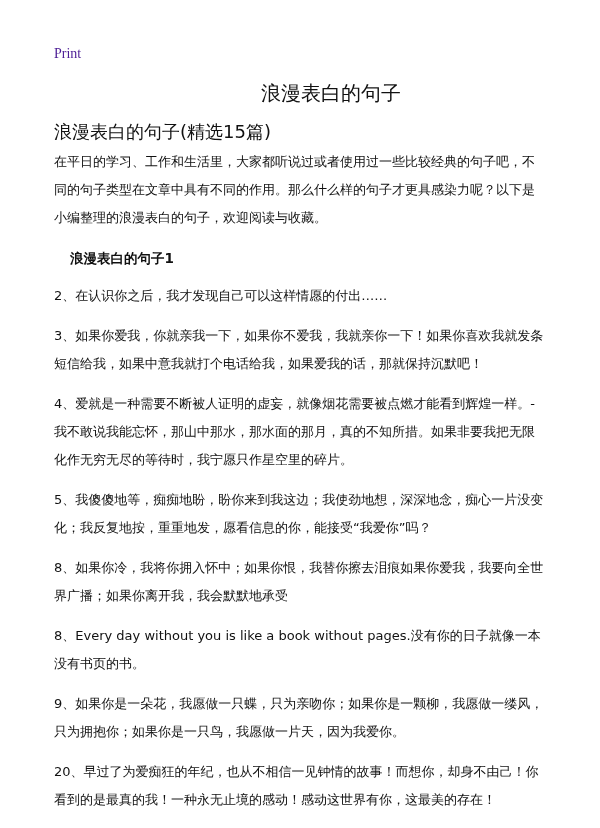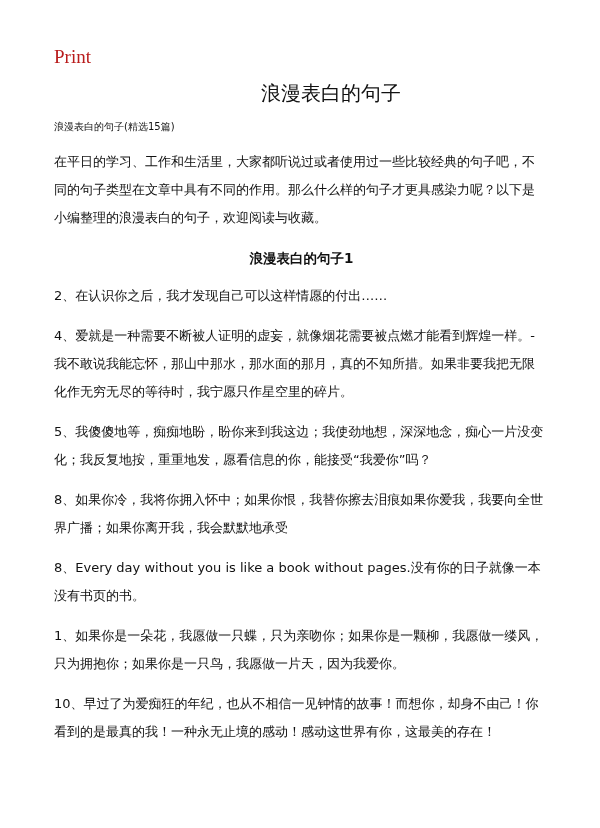--- a/index.html
+++ b/index.html
@@ -2,46 +2,47 @@
 <html><head>
   <meta charset="utf-8">
   <style>
     html, body { margin: 0; padding: 0; background: #ffffff; }
     body {
       width: 600px; height: 828px; overflow: hidden; position: relative;
       font-family: "DejaVu Sans", sans-serif; color: #111;
     }
     .print {
       position: absolute; left: 54px; top: 46px;
-      font-family: "Liberation Serif", serif; font-size: 19px; color: #b91c1c;
+      font-family: "Liberation Serif", serif; font-size: 14px; color: #4c1d95;
     }
     .title {
       position: absolute; left: 0; width: 600px; top: 80px; text-align: center;
       font-size: 20px; color: #111; margin-left: 31px;
     }
     .subtitle {
-      position: absolute; left: 54px; top: 120px; font-size: 10px;
+      position: absolute; left: 54px; top: 120px; font-size: 18px;
     }
     .content {
       position: absolute; left: 54px; width: 490px; top: 148px;
       font-size: 13px; line-height: 28px;
     }
     .content p { margin: 0 0 12px 0; }
-    .content h3 { margin: 2px 0 10px 5px; font-size: 13.5px; font-weight: bold; text-align: center; }
+    .content h3 { margin: 2px 0 10px 16px; font-size: 13.5px; font-weight: bold; }
   </style>
 </head>
 <body>
 
 <div class="print">Print</div>
 <div class="title">浪漫表白的句子</div>
 <div class="subtitle">浪漫表白的句子(精选15篇)</div>
 
 <div class="content">
   <p>在平日的学习、工作和生活里，大家都听说过或者使用过一些比较经典的句子吧，不同的句子类型在文章中具有不同的作用。那么什么样的句子才更具感染力呢？以下是小编整理的浪漫表白的句子，欢迎阅读与收藏。</p>
   <h3>浪漫表白的句子1</h3>
   <p>2、在认识你之后，我才发现自己可以这样情愿的付出……</p>
+  <p>3、如果你爱我，你就亲我一下，如果你不爱我，我就亲你一下！如果你喜欢我就发条短信给我，如果中意我就打个电话给我，如果爱我的话，那就保持沉默吧！</p>
   <p>4、爱就是一种需要不断被人证明的虚妄，就像烟花需要被点燃才能看到辉煌一样。-我不敢说我能忘怀，那山中那水，那水面的那月，真的不知所措。如果非要我把无限化作无穷无尽的等待时，我宁愿只作星空里的碎片。</p>
   <p>5、我傻傻地等，痴痴地盼，盼你来到我这边；我使劲地想，深深地念，痴心一片没变化；我反复地按，重重地发，愿看信息的你，能接受“我爱你”吗？</p>
   <p>8、如果你冷，我将你拥入怀中；如果你恨，我替你擦去泪痕如果你爱我，我要向全世界广播；如果你离开我，我会默默地承受</p>
   <p>8、Every day without  you is like  a book without  pages.没有你的日子就像一本没有书页的书。</p>
-  <p>1、如果你是一朵花，我愿做一只蝶，只为亲吻你；如果你是一颗柳，我愿做一缕风，只为拥抱你；如果你是一只鸟，我愿做一片天，因为我爱你。</p>
-  <p>10、早过了为爱痴狂的年纪，也从不相信一见钟情的故事！而想你，却身不由己！你看到的是最真的我！一种永无止境的感动！感动这世界有你，这最美的存在！</p>
+  <p>9、如果你是一朵花，我愿做一只蝶，只为亲吻你；如果你是一颗柳，我愿做一缕风，只为拥抱你；如果你是一只鸟，我愿做一片天，因为我爱你。</p>
+  <p>20、早过了为爱痴狂的年纪，也从不相信一见钟情的故事！而想你，却身不由己！你看到的是最真的我！一种永无止境的感动！感动这世界有你，这最美的存在！</p>
 </div>
 
 </body></html>

